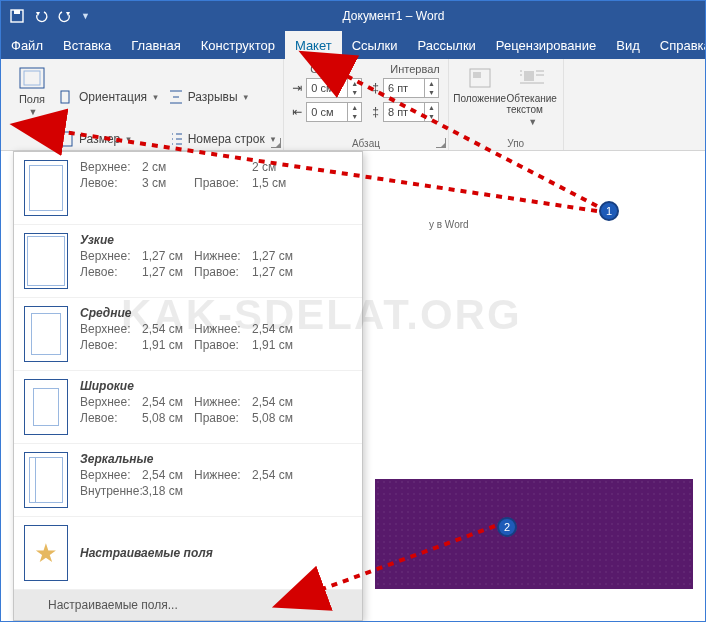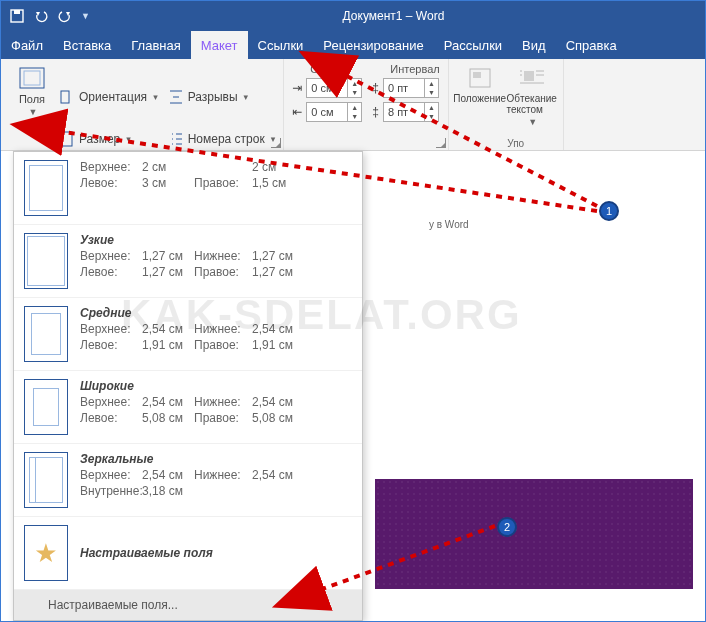--- a/index.html
+++ b/index.html
@@ -5,21 +5,21 @@
 * { margin: 0; padding: 0; box-sizing: border-box; font-family: "Segoe UI", Tahoma, sans-serif; }
 body { width: 706px; height: 622px; background: #fff; overflow: hidden; position: relative; border: 1px solid #3a7bd5; }
 .titlebar { height: 30px; background: #2b579a; color: #fff; display: flex; align-items: center; padding: 0 8px; font-size: 12px; }
 .titlebar .qat { display: flex; gap: 8px; align-items: center; }
 .titlebar .qat-ico { width: 16px; height: 16px; display: inline-flex; align-items: center; justify-content: center; }
 .titlebar .spacer { flex: 1; }
 .titlebar .title { color: #fff; }
 .menubar { height: 28px; background: #2b579a; display: flex; align-items: stretch; font-size: 13px; }
 .menubar .tab { padding: 0 10px; display: flex; align-items: center; color: #fff; cursor: pointer; }
 .menubar .tab.file { color: #fff; }
-.menubar .tab.active { background: #f3f3f3; color: #8b5cf6; }
+.menubar .tab.active { background: #f3f3f3; color: #0369a1; }
 .ribbon { height: 92px; background: #f3f3f3; border-bottom: 1px solid #d4d4d4; display: flex; align-items: stretch; position: relative; }
 .group { border-right: 1px solid #e1e1e1; padding: 4px 8px 14px 8px; display: flex; flex-direction: column; position: relative; font-size: 12px; color: #444; }
 .group .glabel { position: absolute; bottom: 1px; left: 0; right: 0; text-align: center; font-size: 10px; color: #666; }
 .big-btn { width: 46px; display: flex; flex-direction: column; align-items: center; gap: 2px; padding-top: 4px; font-size: 11px; color: #444; }
 .big-btn .bicon { width: 28px; height: 24px; }
 .small-row { display: flex; align-items: center; gap: 4px; height: 22px; white-space: nowrap; margin-top: 26px; }
 .small-row .sicon { width: 16px; height: 16px; display: inline-block; }
 .chev { font-size: 9px; color: #666; margin-left: 2px; }
 .num-col { display: flex; flex-direction: column; gap: 2px; }
 .num-row { display: flex; align-items: center; gap: 4px; height: 22px; }
@@ -76,24 +76,25 @@
   </div>
   <div class="spacer"></div>
   <div class="title">Документ1  –  Word</div>
   <div class="spacer"></div>
 </div>
 
 <div class="menubar">
   <div class="tab file">Файл</div>
   <div class="tab">Вставка</div>
   <div class="tab">Главная</div>
+  <div class="tab">Конструктор</div>
   <div class="tab active">Макет</div>
   <div class="tab">Ссылки</div>
+  <div class="tab">Рассылки</div>
   <div class="tab">Рецензирование</div>
-  <div class="tab">Рассылки</div>
   <div class="tab">Вид</div>
   <div class="tab">Справка</div>
 
 </div>
 
 <div class="ribbon">
   <div class="group" style="flex-direction:row;gap:4px;">
     <div class="big-btn">
       <svg class="bicon">
           <rect x="2" y="1" width="24" height="20" fill="none" stroke="#2b579a"></rect>
@@ -174,39 +175,40 @@
                 <div class="spb">▼</div>
               </div>
             </div>
           </div>
       </div>
       <div class="num-col">
         <div style="font-size:11px;color:#555;padding-left:18px">Интервал</div>
         <div class="num-row">
             <span>‡</span>
             <div class="spinner">
-              <span class="sval">0 пт</span>
+              <span class="sval">6 пт</span>
               <div class="spbtns">
                 <div class="spb">▲</div>
                 <div class="spb">▼</div>
               </div>
             </div>
           </div>
         <div class="num-row">
             <span>‡</span>
             <div class="spinner">
               <span class="sval">8 пт</span>
               <div class="spbtns">
                 <div class="spb">▲</div>
                 <div class="spb">▼</div>
               </div>
             </div>
           </div>
       </div>
     </div>
+    <div class="glabel">Абзац</div>
     <span class="launcher"></span>
   </div>
 
   <div class="group" style="flex-direction:row;gap:6px">
     <div class="big-btn">
       <svg class="bicon">
           <rect x="4" y="2" width="20" height="18" fill="none" stroke="#b8b8b8"></rect>
           <rect x="7" y="5" width="8" height="6" fill="#d0d0d0"></rect>
         </svg>
       <span style="font-size:10px">Положение</span>

